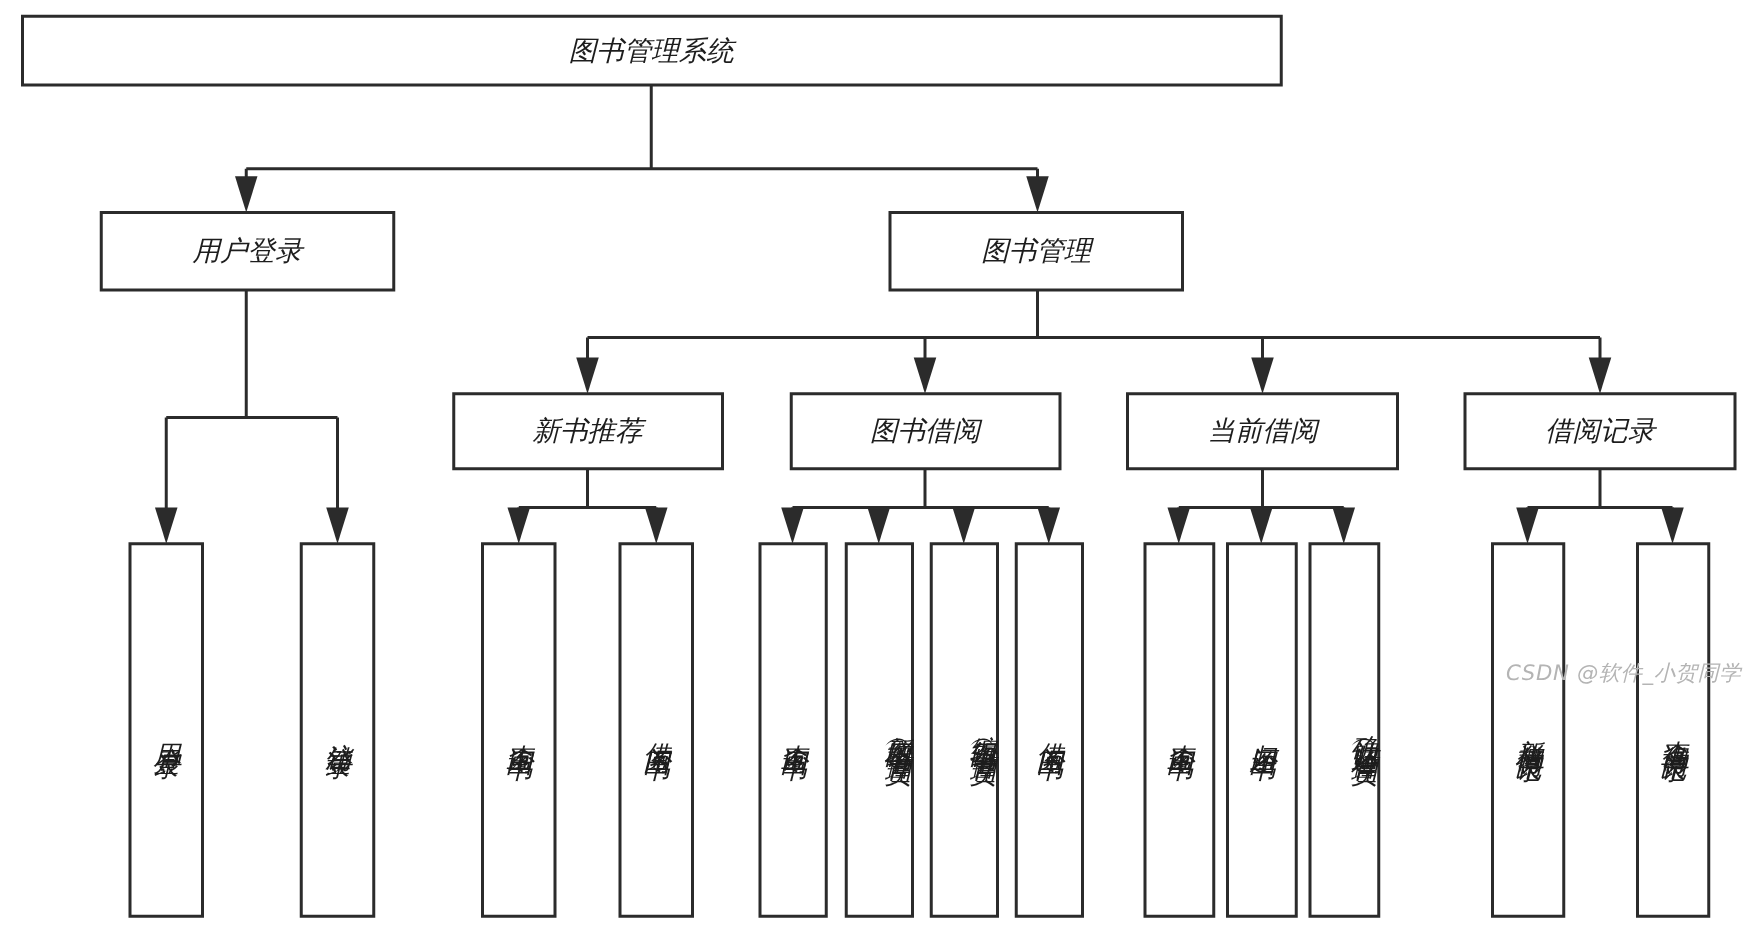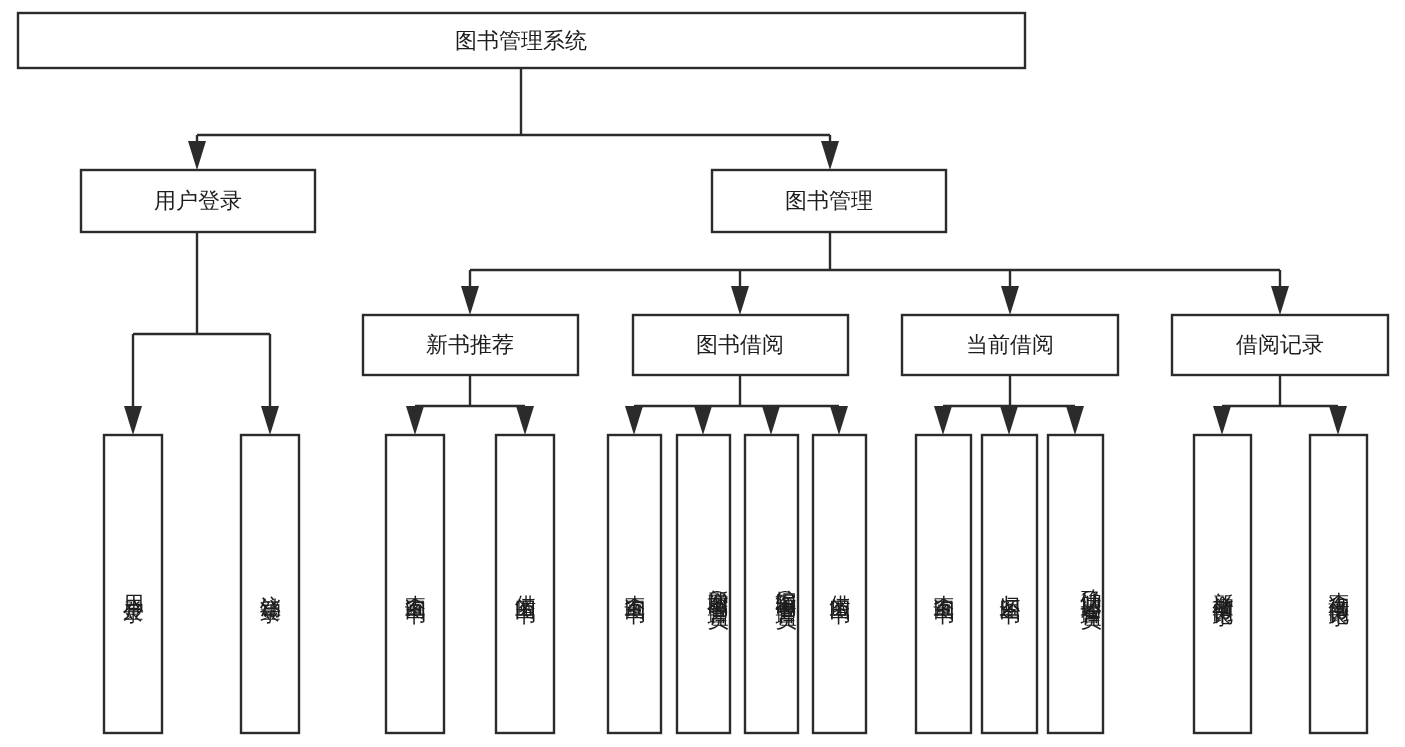--- a/index.html
+++ b/index.html
@@ -11,20 +11,21 @@
     width: 1405px;
     height: 747px;
     font-family: "DejaVu Sans", "Liberation Sans", sans-serif;
     overflow: hidden;
   }
   #diagram-root {
     position: relative;
     width: 1405px;
     height: 556px;
     background: #ffffff;
+    font-style: italic;
   }
   svg.diagram-svg {
     position: absolute;
     top: 0;
     left: 0;
     width: 1405px;
     height: 747px;
     display: block;
   }
   .node-box {
@@ -235,14 +236,15 @@
   <div class="leaf-label-wrap" style="left:745px; top:440px; width:53px; height:290px; align-items:flex-start;">编辑图书（管理员）</div>
   <div class="leaf-label-wrap" style="left:813px; top:435px; width:53px; height:298px;">借阅图书</div>
 
   <div class="leaf-label-wrap" style="left:916px; top:435px; width:55px; height:298px;">查询图书</div>
   <div class="leaf-label-wrap" style="left:982px; top:435px; width:55px; height:298px;">归还图书</div>
   <div class="leaf-label-wrap" style="left:1048px; top:440px; width:55px; height:290px; align-items:flex-start;">确认归还（管理员）</div>
 
   <div class="leaf-label-wrap" style="left:1194px; top:435px; width:57px; height:298px;">新增借阅记录</div>
   <div class="leaf-label-wrap" style="left:1310px; top:435px; width:57px; height:298px;">查询借阅记录</div>
 
+  <div class="watermark">CSDN @软件_小贺同学</div>
 
 </div>
 
 </body></html>

